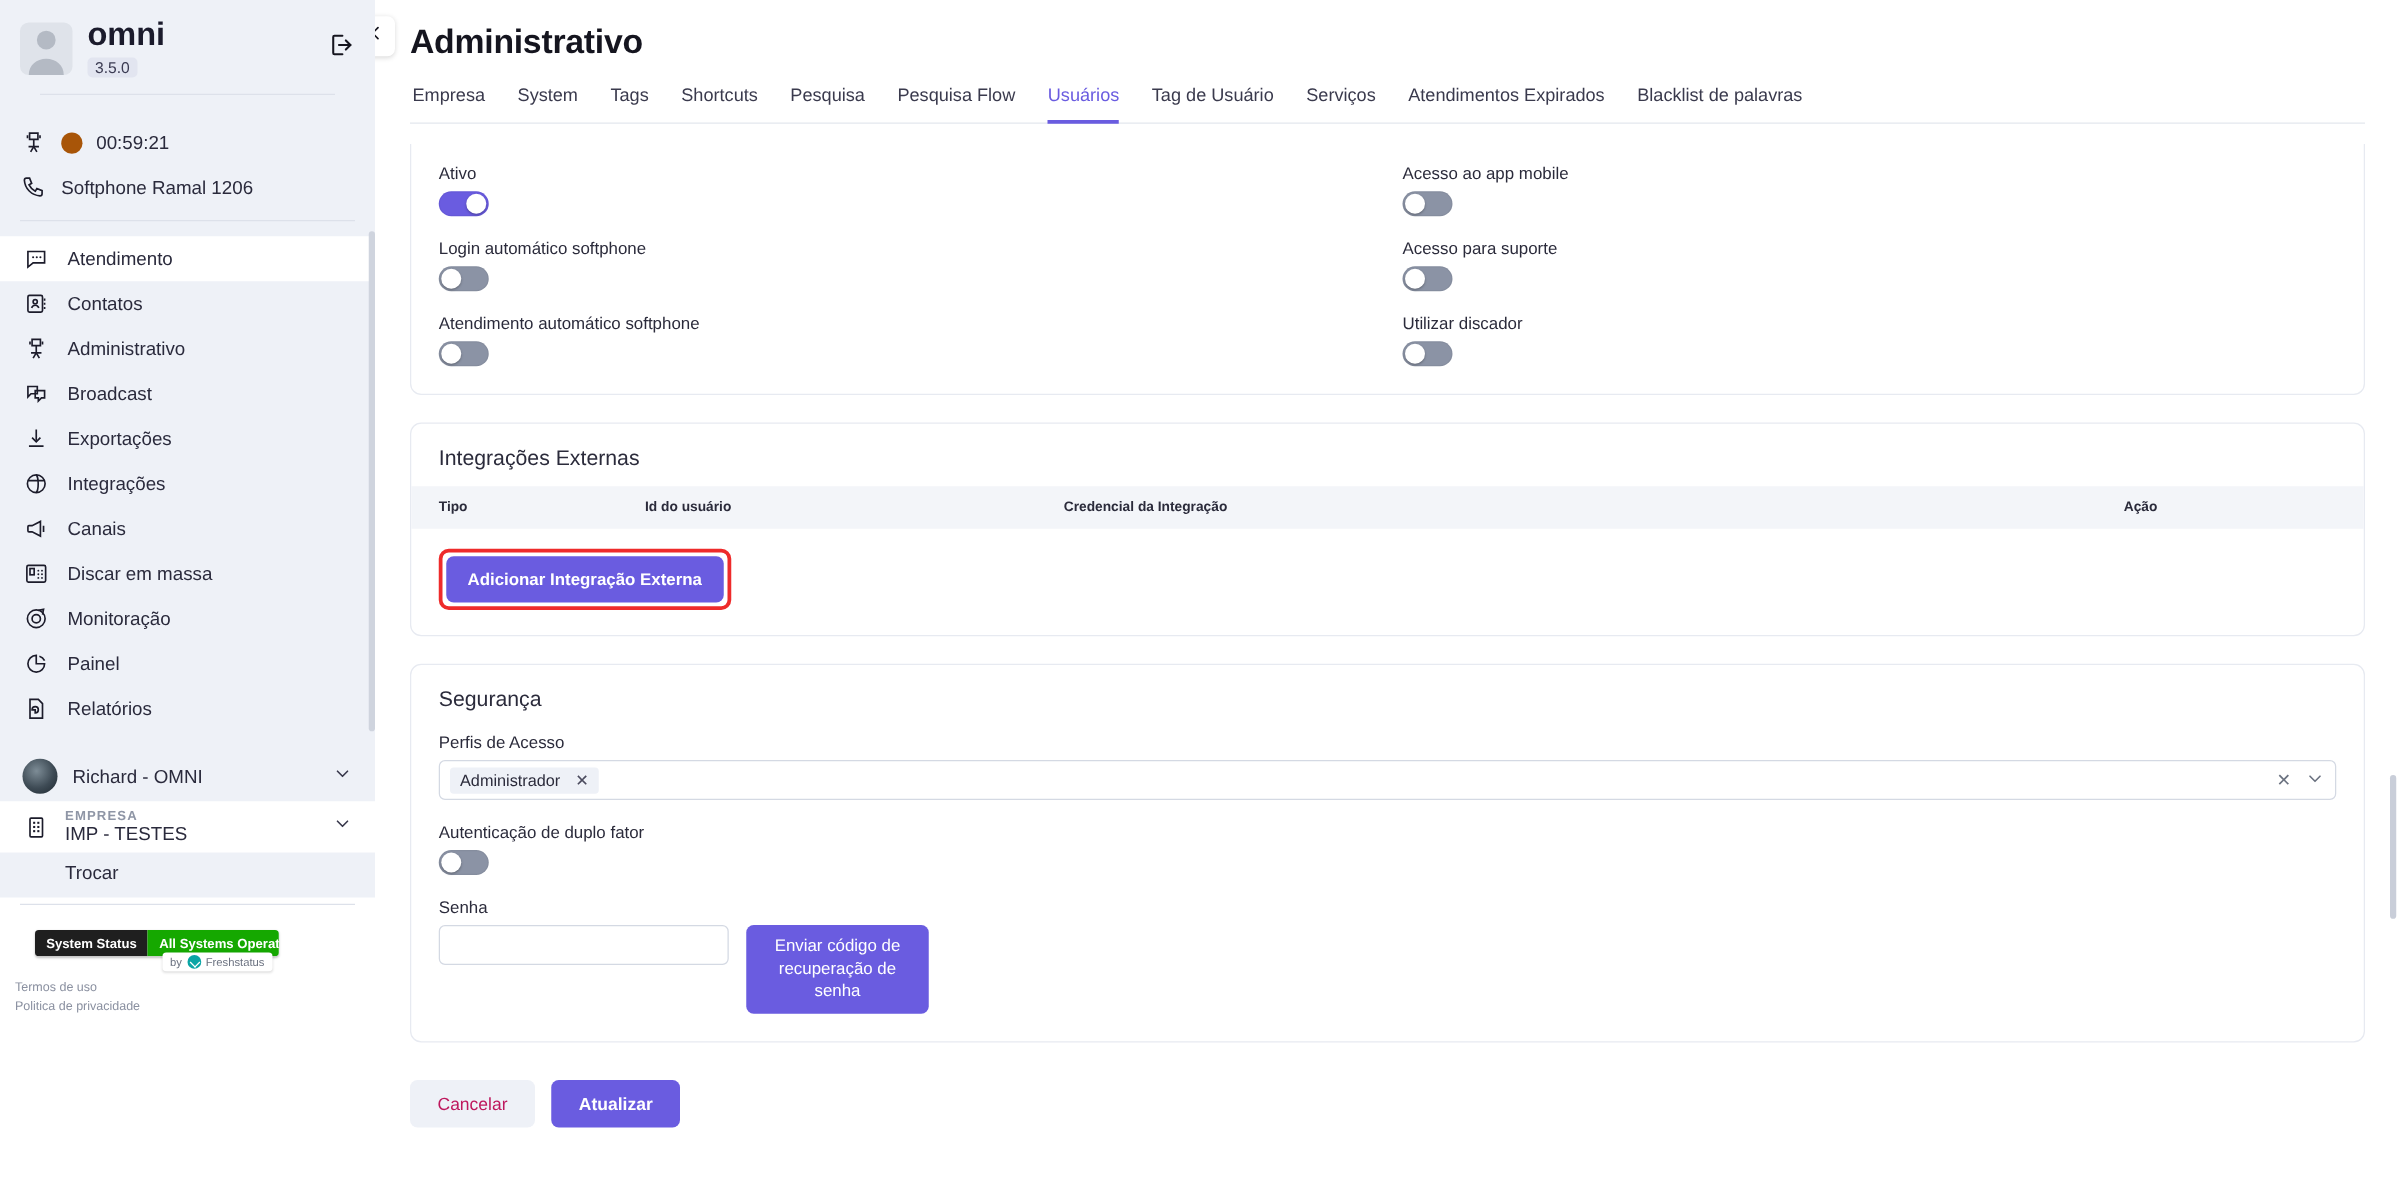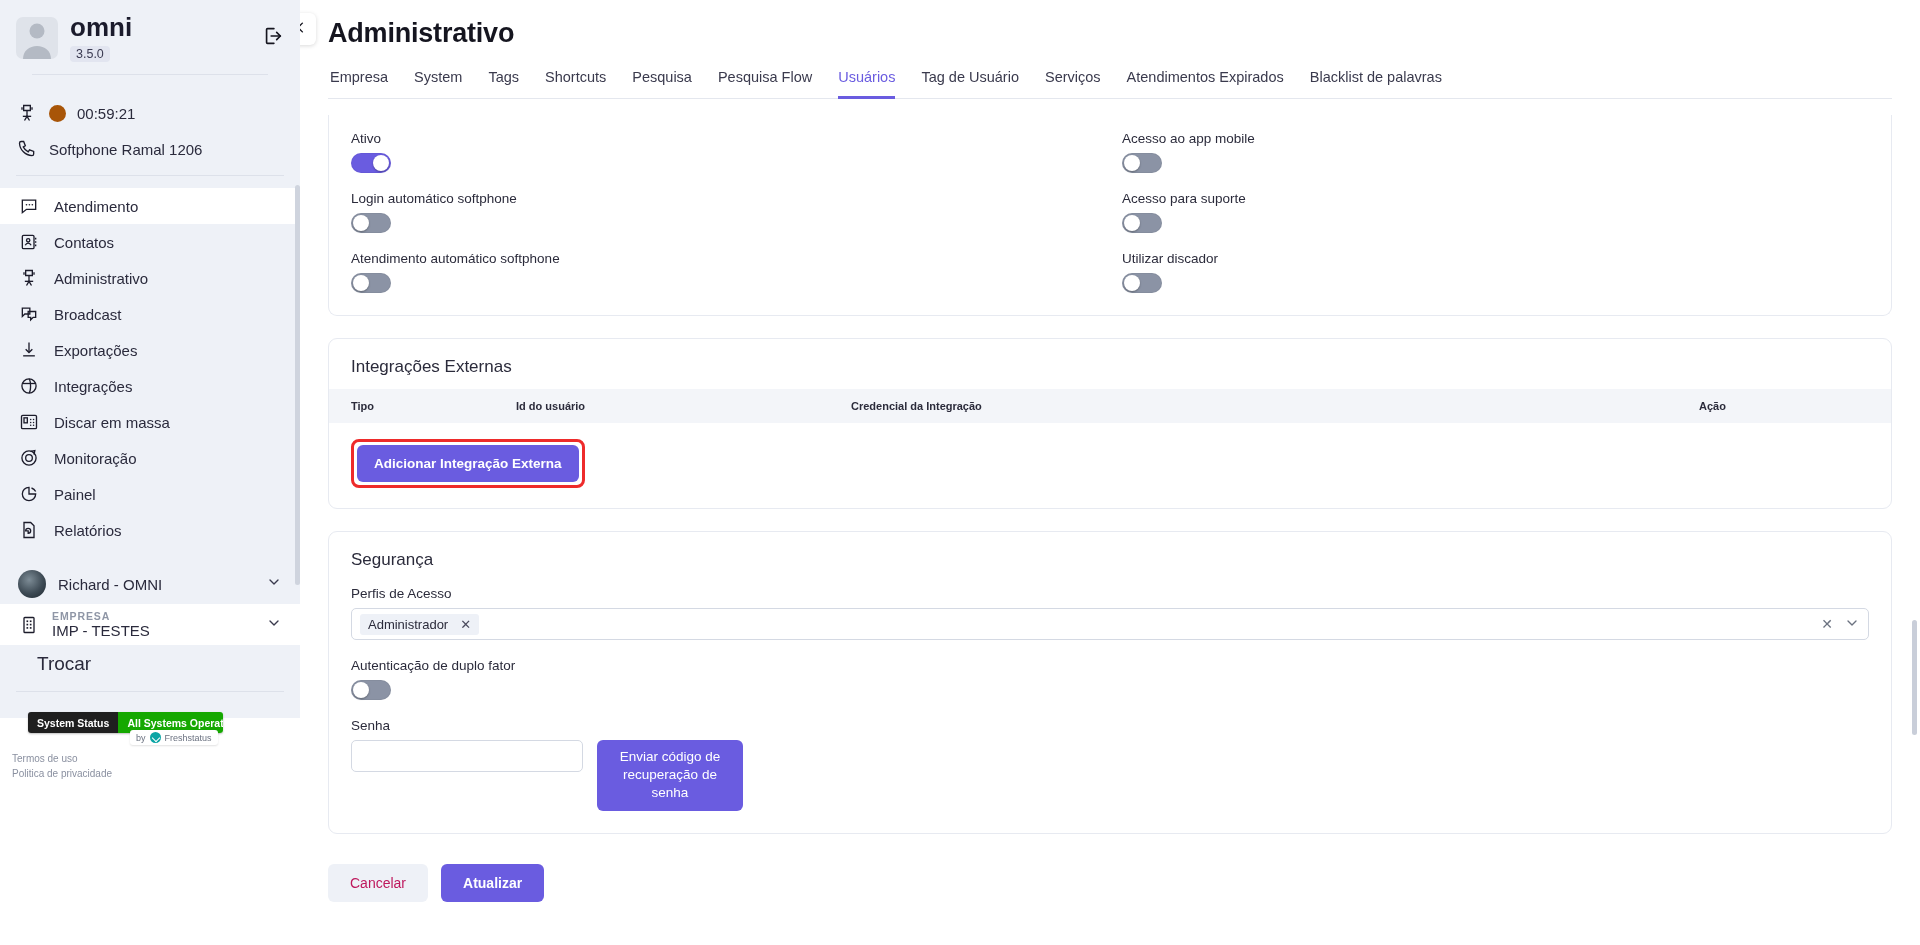--- a/index.html
+++ b/index.html
@@ -65,21 +65,21 @@
   .chev { margin-left:auto; }
 
   .company-row {
     display:flex; align-items:center; gap:12px; padding: 6px 18px;
     background:#fff; height: 50px; cursor:pointer;
   }
   .company-texts { display:flex; flex-direction:column; line-height:1.15; }
   .company-label { font-size: 10.5px; letter-spacing: 0.9px; color:#8f96a6; font-weight:bold; }
   .company-name { font-size: 15px; color:#2a2a3c; }
 
-  .trocar { padding: 8px 18px 8px 37px; font-size: 19px; color:#2a2a3c; cursor:pointer; }
+  .trocar { padding: 8px 18px 8px 52px; font-size: 15px; color:#2a2a3c; cursor:pointer; }
 
   .sb-bottom { margin-top: auto; }
   .status-badge-wrap { position: relative; padding: 12px 18px 0 28px; }
   .status-badge { display:flex; height: 21px; border-radius: 3px; overflow:hidden; width: 195px;
       box-shadow: 0 1px 2px rgba(0,0,0,.25); }
   .status-left { background:#1f1f1f; color:#fff; font-size: 10.5px; font-weight:bold;
       display:flex; align-items:center; justify-content:center; padding: 0 9px; white-space:nowrap;}
   .status-right { background:#15a800; color:#fff; font-size: 10.5px; font-weight:bold;
       display:flex; align-items:center; justify-content:center; padding: 0 9px; flex:1; white-space:nowrap;}
   .freshstatus { position:absolute; left: 130px; top: 30px; background:#fff; border-radius:3px;
@@ -281,20 +281,29 @@
       </div>
       <div class="nav-item">
         <span class="sb-icon">
           <svg viewBox="0 0 24 24">
               <circle cx="12" cy="12" r="8.5"></circle>
               <path d="M12 3.5c2.5 3 2.5 14 0 17"></path>
               <path d="M4 9h16"></path>
             </svg>
         </span>
         <span class="nav-label">Integrações</span>
+      </div>
+      <div class="nav-item">
+        <span class="sb-icon">
+          <svg viewBox="0 0 24 24">
+              <path d="M4 10v4a1 1 0 0 0 1 1h3l8 4V5L8 9H5a1 1 0 0 0-1 1z"></path>
+              <path d="M19 9v6"></path>
+            </svg>
+        </span>
+        <span class="nav-label">Canais</span>
       </div>
       <div class="nav-item">
         <span class="sb-icon">
           <svg viewBox="0 0 24 24">
               <rect x="3" y="4" width="18" height="16" rx="1.5"></rect>
               <rect x="6" y="7" width="4" height="6"></rect>
               <circle cx="14" cy="9" r=".9" fill="#1c1c2b" stroke="none"></circle>
               <circle cx="17.5" cy="9" r=".9" fill="#1c1c2b" stroke="none"></circle>
               <circle cx="14" cy="12.5" r=".9" fill="#1c1c2b" stroke="none"></circle>
               <circle cx="17.5" cy="12.5" r=".9" fill="#1c1c2b" stroke="none"></circle>

